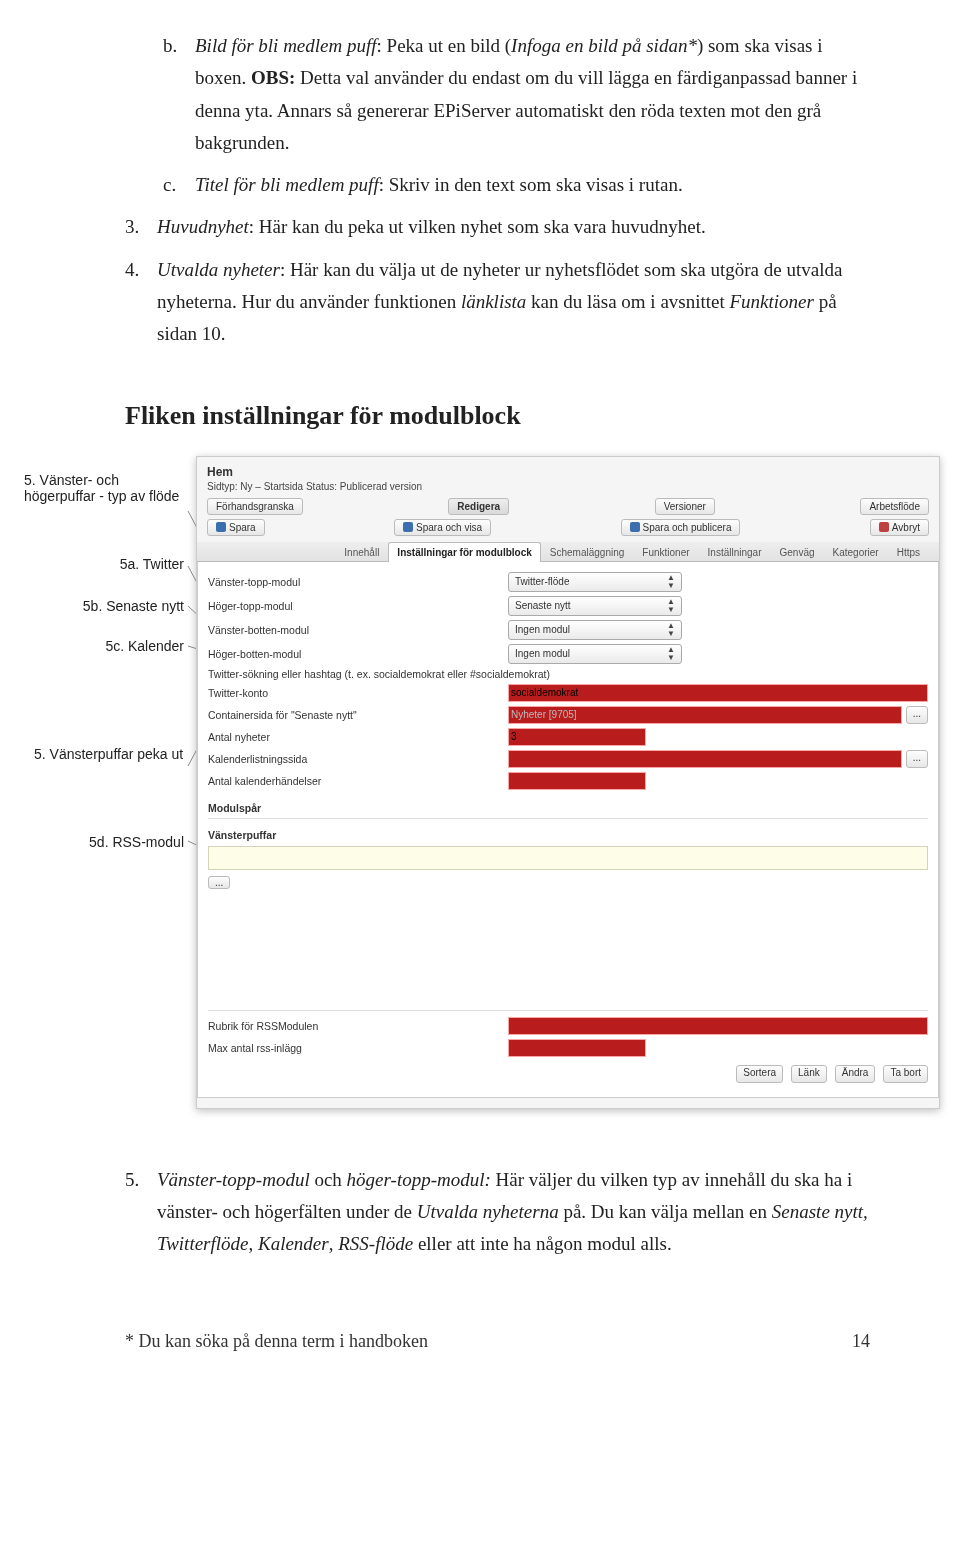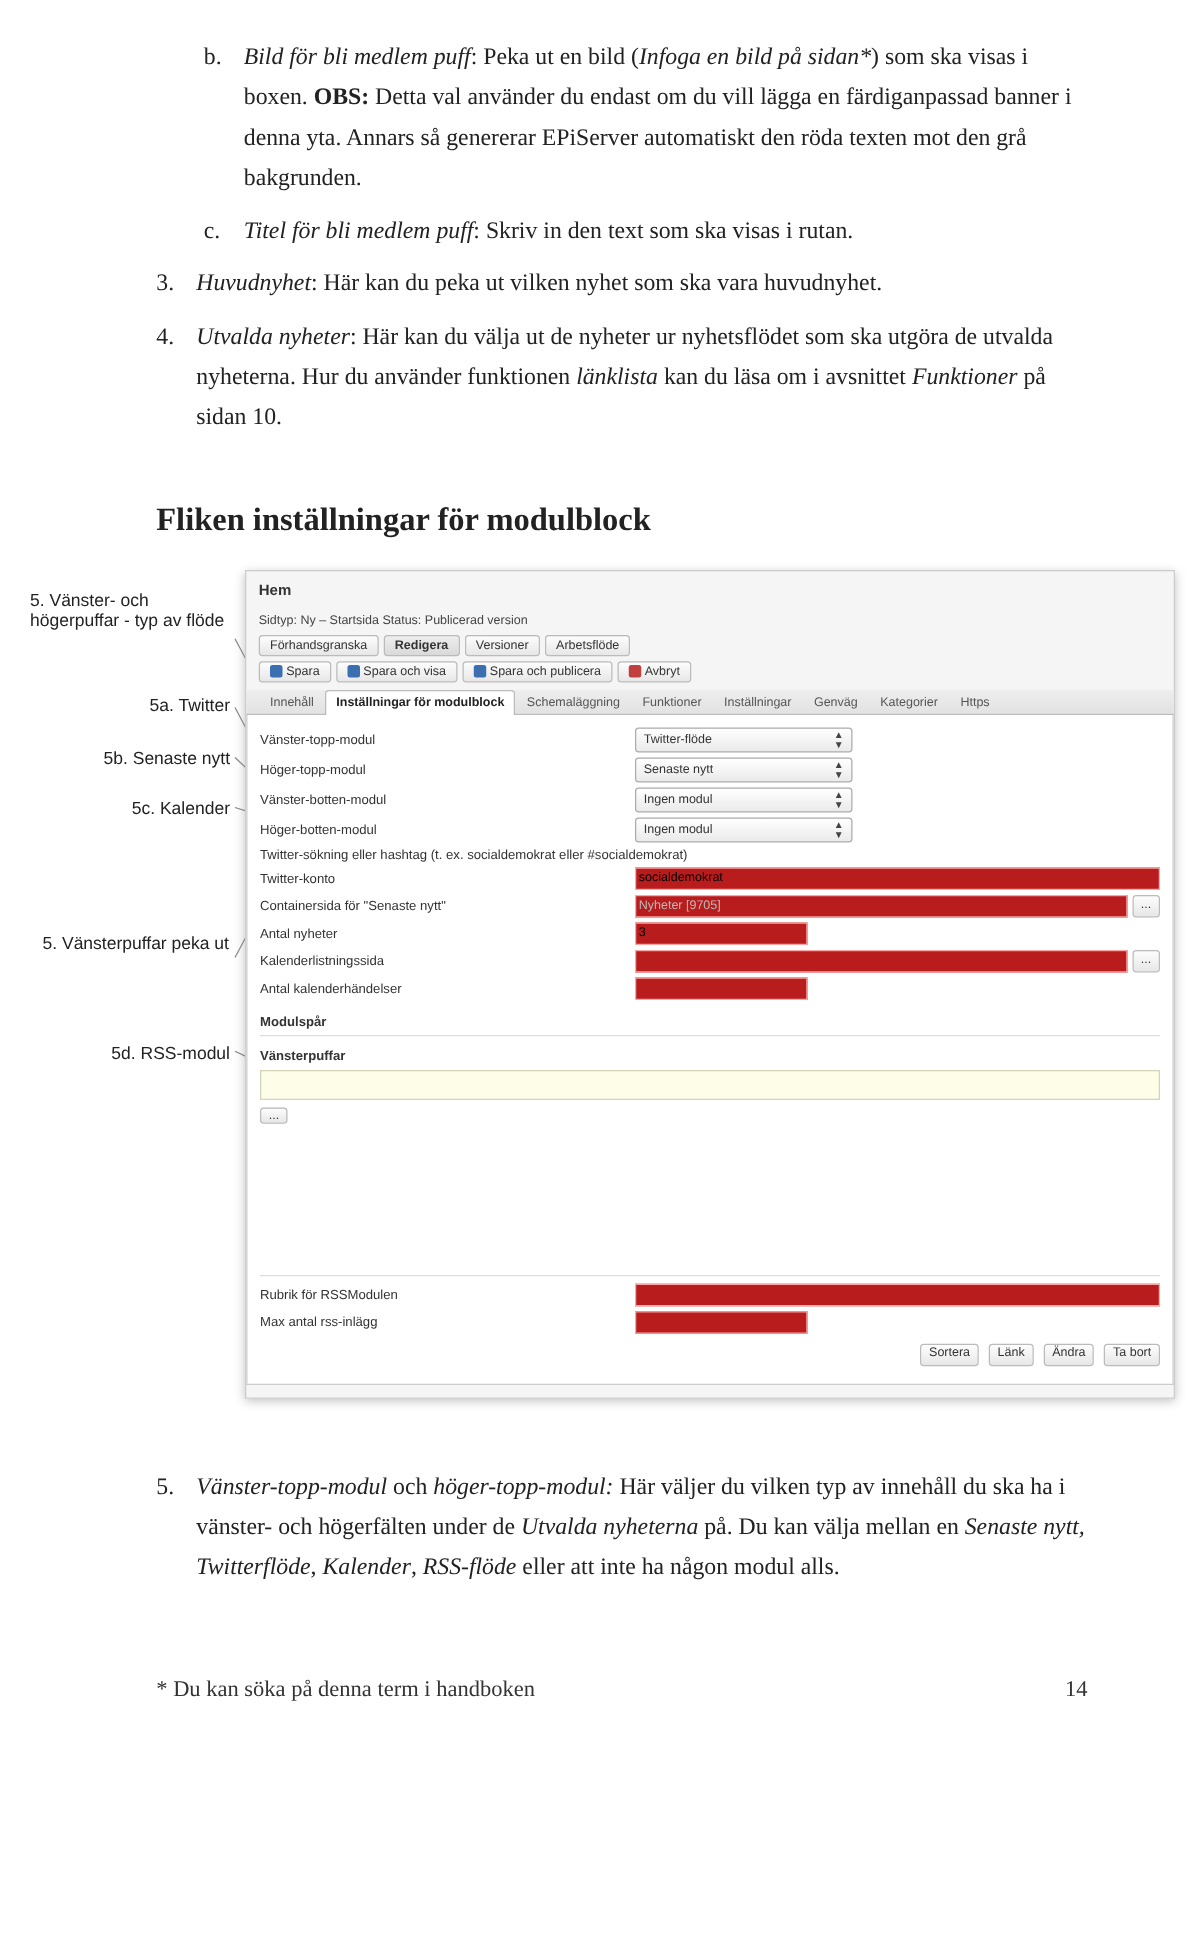--- a/index.html
+++ b/index.html
@@ -59,23 +59,23 @@
     color: #222;
     font-family: Arial, sans-serif;
   }
   .editor {
     flex: 1;
     background: #f5f5f5;
     border: 1px solid #ccc;
     padding: 8px 10px 10px 10px;
     box-shadow: 0 2px 8px rgba(0,0,0,0.25);
   }
-  .ed-title { font-weight: bold; font-size: 12px; margin-bottom: 12px; }
+  .ed-title { font-weight: bold; font-size: 12px; margin-bottom: 2px; }
   .ed-meta { font-size: 10px; color: #444; margin-bottom: 6px; }
-  .ed-toolbar-row { display: flex; gap: 4px; margin-bottom: 4px; flex-wrap: wrap; }
+  .ed-toolbar-row { display: flex; gap: 4px; margin-bottom: 4px; flex-wrap: wrap; justify-content: space-between; }
   .ed-btn {
     background: linear-gradient(#fdfdfd,#e7e7e7);
     border: 1px solid #bbb;
     border-radius: 3px;
     padding: 2px 8px;
     font-size: 10px;
     color: #333;
     display: inline-flex;
     align-items: center;
     gap: 3px;
@@ -84,20 +84,21 @@
   .ed-icon { width: 10px; height: 10px; display: inline-block; border-radius: 2px; }
   .ic-save { background: #3b6fb0; }
   .ic-cancel { background: #c04040; }
   .ic-publish { background: #3b6fb0; }
   .tabstrip {
     display: flex;
     border-bottom: 1px solid #bbb;
     margin: 6px -10px 0 -10px;
     padding: 0 10px;
     background: linear-gradient(#eee,#e2e2e2);
+    justify-content: flex-end;
   }
   .tab {
     padding: 4px 8px;
     font-size: 10px;
     color: #555;
     border: 1px solid transparent;
     border-bottom: none;
     margin-bottom: -1px;
   }
   .tab.active {

